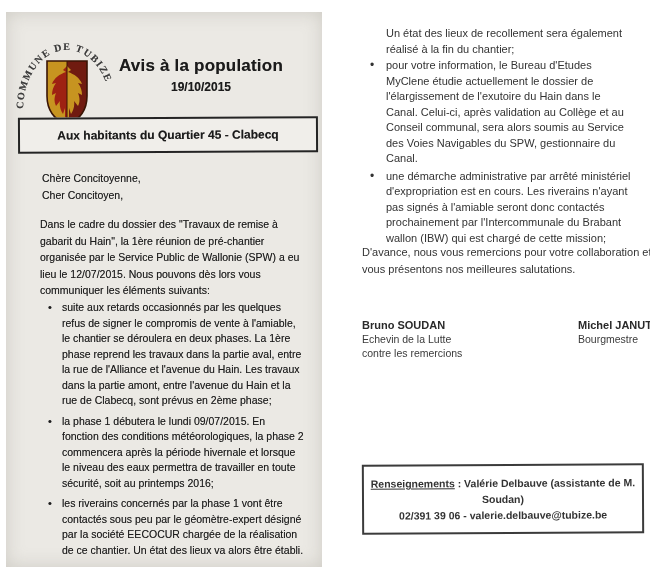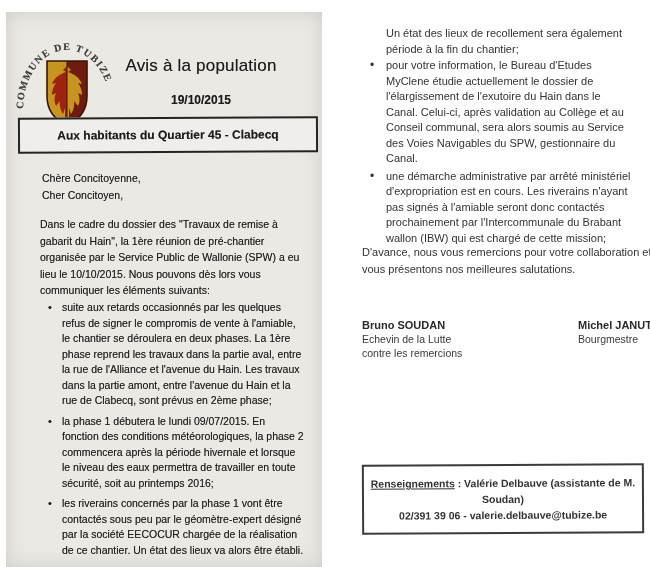--- a/index.html
+++ b/index.html
@@ -7,22 +7,22 @@
        font-family:"Liberation Sans",sans-serif;color:#222;}
 
   
   .scan-page{position:absolute;left:6px;top:12px;width:316px;height:555px;
              background:#ebe9e4;box-shadow:inset 0 0 18px rgba(120,115,105,.25);}
   .scan-page *{text-shadow:0 0 .5px rgba(40,40,40,.55);}
 
   .logo{position:absolute;left:10px;top:10px;width:102px;height:112px;}
 
   .title-block{position:absolute;left:55px;top:44px;width:280px;text-align:center;}
-  .doc-title{font-size:17px;font-weight:normal;color:#1b1b1b;letter-spacing:.2px;}
-  .doc-date{font-size:12px;font-weight:bold;color:#1b1b1b;margin-top:17px;}
+  .doc-title{font-size:17px;font-weight:bold;color:#1b1b1b;letter-spacing:.2px;}
+  .doc-date{font-size:12px;font-weight:bold;color:#1b1b1b;margin-top:4px;}
 
   .banner{position:absolute;left:12px;top:105px;width:296px;height:32px;
           border:2px solid #242424;background:#f0eeea;display:flex;
           align-items:center;justify-content:center;transform:rotate(-.3deg);}
   .banner span{font-size:12px;font-weight:bold;color:#1b1b1b;}
 
   .greeting{position:absolute;left:36px;top:158px;font-size:10.5px;
             line-height:17px;color:#1c1c1c;}
 
   .intro{position:absolute;left:34px;top:204px;width:264px;font-size:10.5px;
@@ -101,32 +101,32 @@
 
   <div class="banner">
     <span>Aux habitants du Quartier 45 - Clabecq</span>
   </div>
 
   <div class="greeting">
     <div>Chère Concitoyenne,</div>
     <div>Cher Concitoyen,</div>
   </div>
 
-  <div class="intro">Dans le cadre du dossier des "Travaux de remise à gabarit du Hain", la 1ère réunion de pré-chantier organisée par le Service Public de Wallonie (SPW) a eu lieu le 10/10/2015. Nous pouvons dès lors vous communiquer les éléments suivants:</div>
+  <div class="intro">Dans le cadre du dossier des "Travaux de remise à gabarit du Hain", la 1ère réunion de pré-chantier organisée par le Service Public de Wallonie (SPW) a eu lieu le 12/07/2015. Nous pouvons dès lors vous communiquer les éléments suivants:</div>
 
   <div class="bullets-left">
     <div class="bullet-row">suite aux retards occasionnés par les quelques refus de signer le compromis de vente à l'amiable, le chantier se déroulera en deux phases. La 1ère phase reprend les travaux dans la partie aval, entre la rue de l'Alliance et l'avenue du Hain. Les travaux dans la partie amont, entre l'avenue du Hain et la rue de Clabecq, sont prévus en 2ème phase;</div>
     <div class="bullet-row">la phase 1 débutera le lundi 09/07/2015. En fonction des conditions météorologiques, la phase 2 commencera après la période hivernale et lorsque le niveau des eaux permettra de travailler en toute sécurité, soit au printemps 2016;</div>
     <div class="bullet-row">les riverains concernés par la phase 1 vont être contactés sous peu par le géomètre-expert désigné par la société EECOCUR chargée de la réalisation de ce chantier. Un état des lieux va alors être établi.</div>
   </div>
 </div>
 
 <div class="right-page">
 
-  <div class="cont-par">Un état des lieux de recollement sera également période à la fin du chantier;</div>
+  <div class="cont-par">Un état des lieux de recollement sera également réalisé à la fin du chantier;</div>
 
   <div class="bullets-right">
     <div class="bullet-row2">pour votre information, le Bureau d'Etudes MyClene étudie actuellement le dossier de l'élargissement de l'exutoire du Hain dans le Canal. Celui-ci, après validation au Collège et au Conseil communal, sera alors soumis au Service des Voies Navigables du SPW, gestionnaire du Canal.</div>
     <div class="bullet-row2">une démarche administrative par arrêté ministériel d'expropriation est en cours. Les riverains n'ayant pas signés à l'amiable seront donc contactés prochainement par l'Intercommunale du Brabant wallon (IBW) qui est chargé de cette mission;</div>
   </div>
 
   <div class="closing">D'avance, nous vous remercions pour votre collaboration et vous présentons nos meilleures salutations.</div>
 
   <div class="signatures">
     <div class="sig sig-1">

